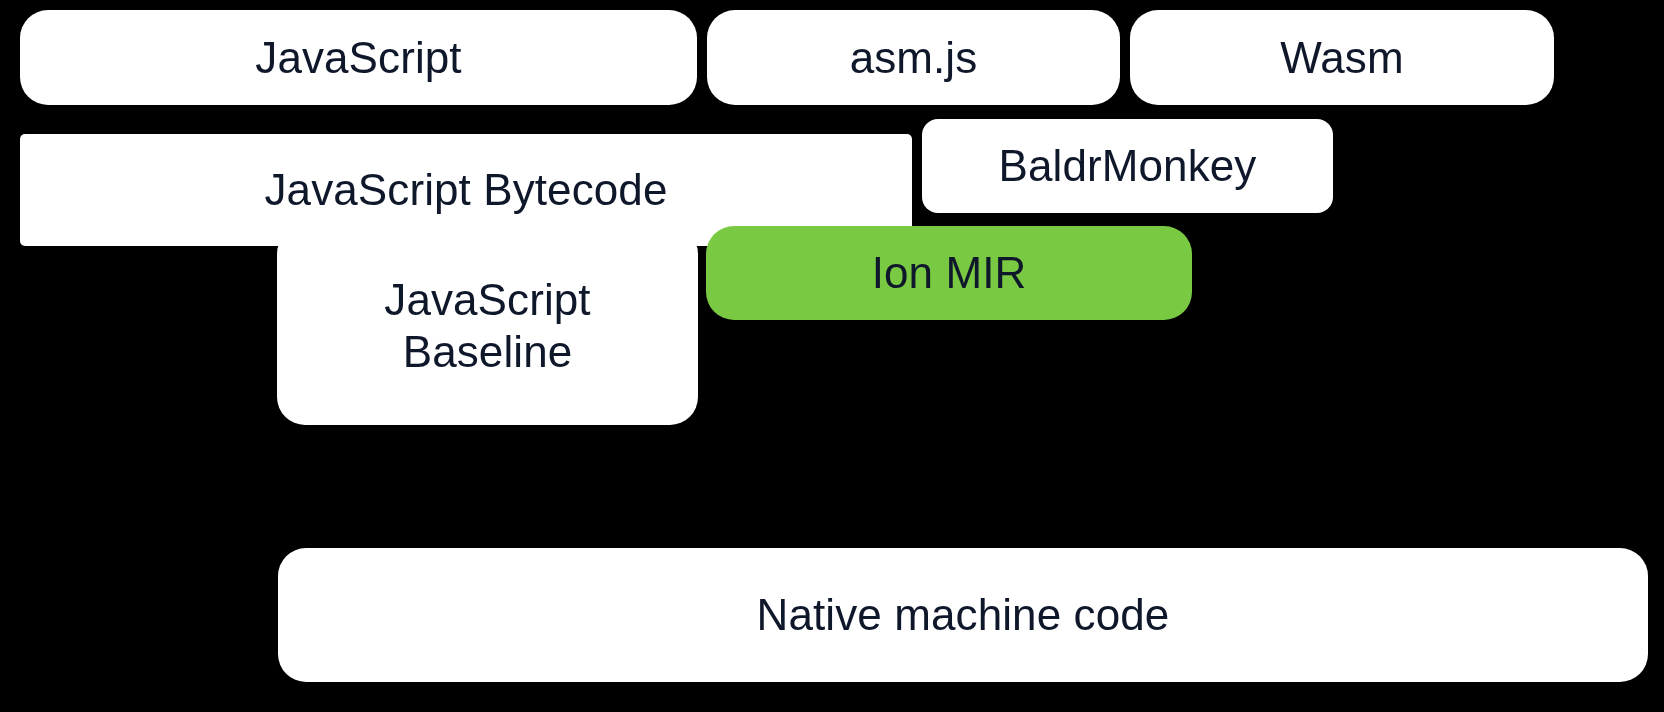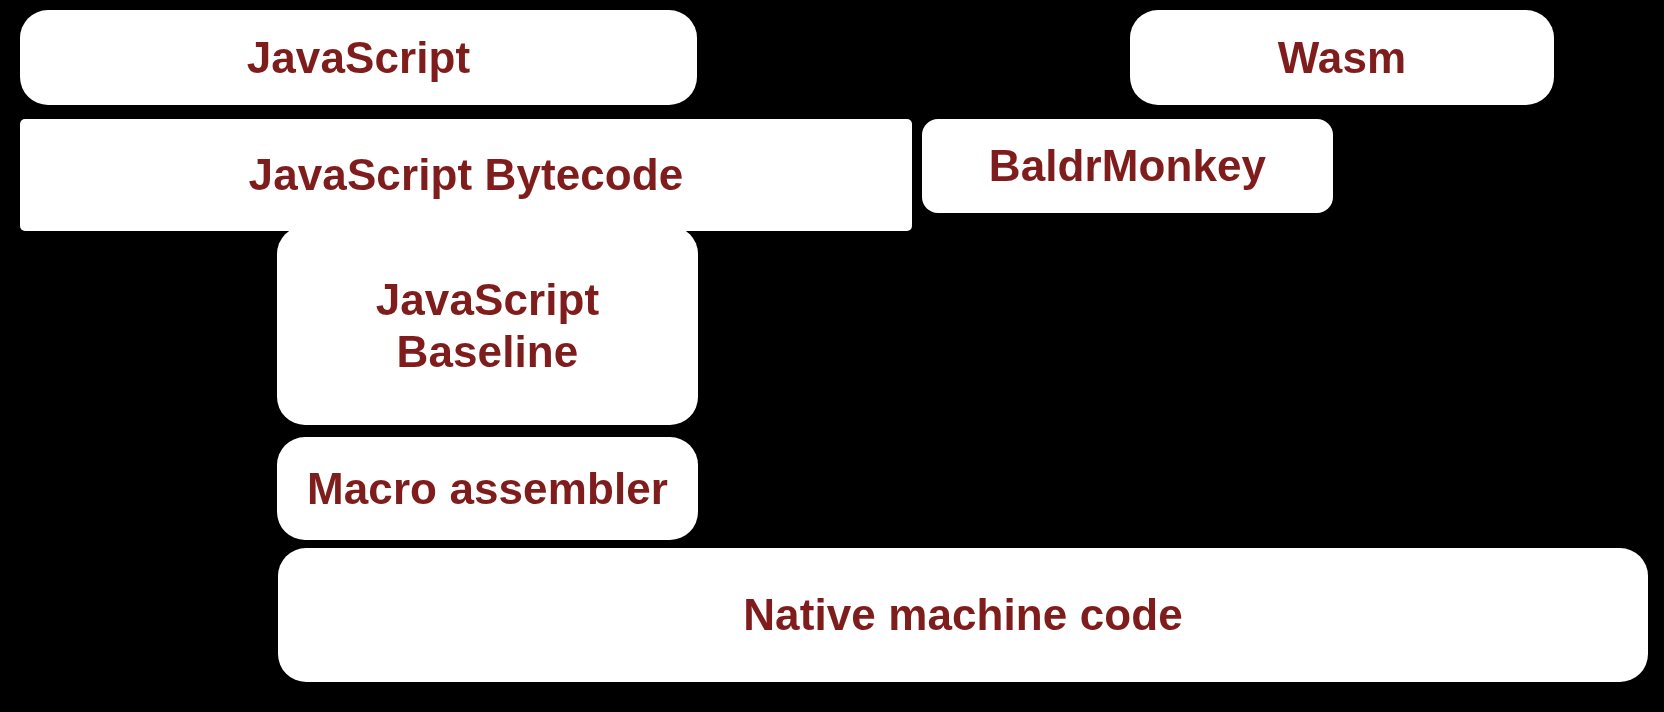--- a/index.html
+++ b/index.html
@@ -19,66 +19,67 @@
     overflow: hidden;
   }
   .box {
     position: absolute;
     box-sizing: border-box;
     display: flex;
     align-items: center;
     justify-content: center;
     text-align: center;
     border-radius: 26px;
-    color: #7f1d1d;
+    color: #0f172a;
     font-size: 44px;
     line-height: 1.18;
-    font-weight: 700;
+    font-weight: 400;
     letter-spacing: 0.1px;
     white-space: pre-line;
     padding: 0 0;
   }
   .box.white  { background: #ffffff; }
   .box.grey   { background: #e9e9e9; }
   .box.green  { background: #7ac943; }
   .box.pink   { background: #f4798c; }
 
   
   #b-javascript       { left: 20px;   top: 10px;  width: 677px; height: 95px;  border-radius: 28px; }
   #b-asmjs            { left: 707px;  top: 10px;  width: 413px; height: 95px;  border-radius: 28px; }
   #b-wasm             { left: 1130px; top: 10px;  width: 424px; height: 95px;  border-radius: 28px; }
   
-  #b-js-bytecode      { left: 20px;   top: 119px; width: 892px; height: 112px;  border-radius: 5px; }
+  #b-js-bytecode      { left: 20px;   top: 134px; width: 892px; height: 112px;  border-radius: 5px; }
   #b-baldrmonkey      { left: 922px;  top: 119px; width: 411px; height: 94px;  border-radius: 16px; }
   
   #b-interpreter      { left: 20px;   top: 226px; width: 245px; height: 314px; border-radius: 28px; }
   #b-js-baseline      { left: 277px;  top: 226px; width: 421px; height: 199px; border-radius: 28px; }
   #b-macro-assembler  { left: 277px;  top: 437px; width: 421px; height: 103px; border-radius: 28px; }
   #b-ion-mir          { left: 706px;  top: 226px; width: 486px; height: 94px;  border-radius: 28px; }
   #b-cretonne         { left: 706px;  top: 330px; width: 942px; height: 210px; border-radius: 28px; }
   
   #b-native-code      { left: 278px;  top: 548px; width: 1370px; height: 134px; border-radius: 28px; }
 </style>
 </head>
 <body>
 
 <div id="diagram">
 
   <div class="box white" id="b-javascript">JavaScript</div>
 
+  <div class="box white" id="b-asmjs">asm.js</div>
 
   <div class="box white" id="b-wasm">Wasm</div>
 
   <div class="box white" id="b-js-bytecode">JavaScript Bytecode</div>
 
   <div class="box white" id="b-baldrmonkey">BaldrMonkey</div>
 
 
   <div class="box white" id="b-js-baseline">JavaScript
 Baseline</div>
 
-  <div class="box white" id="b-macro-assembler">Macro assembler</div>
 
+  <div class="box green" id="b-ion-mir">Ion MIR</div>
 
 
   <div class="box white" id="b-native-code">Native machine code</div>
 
 </div>
 
 </body></html>

